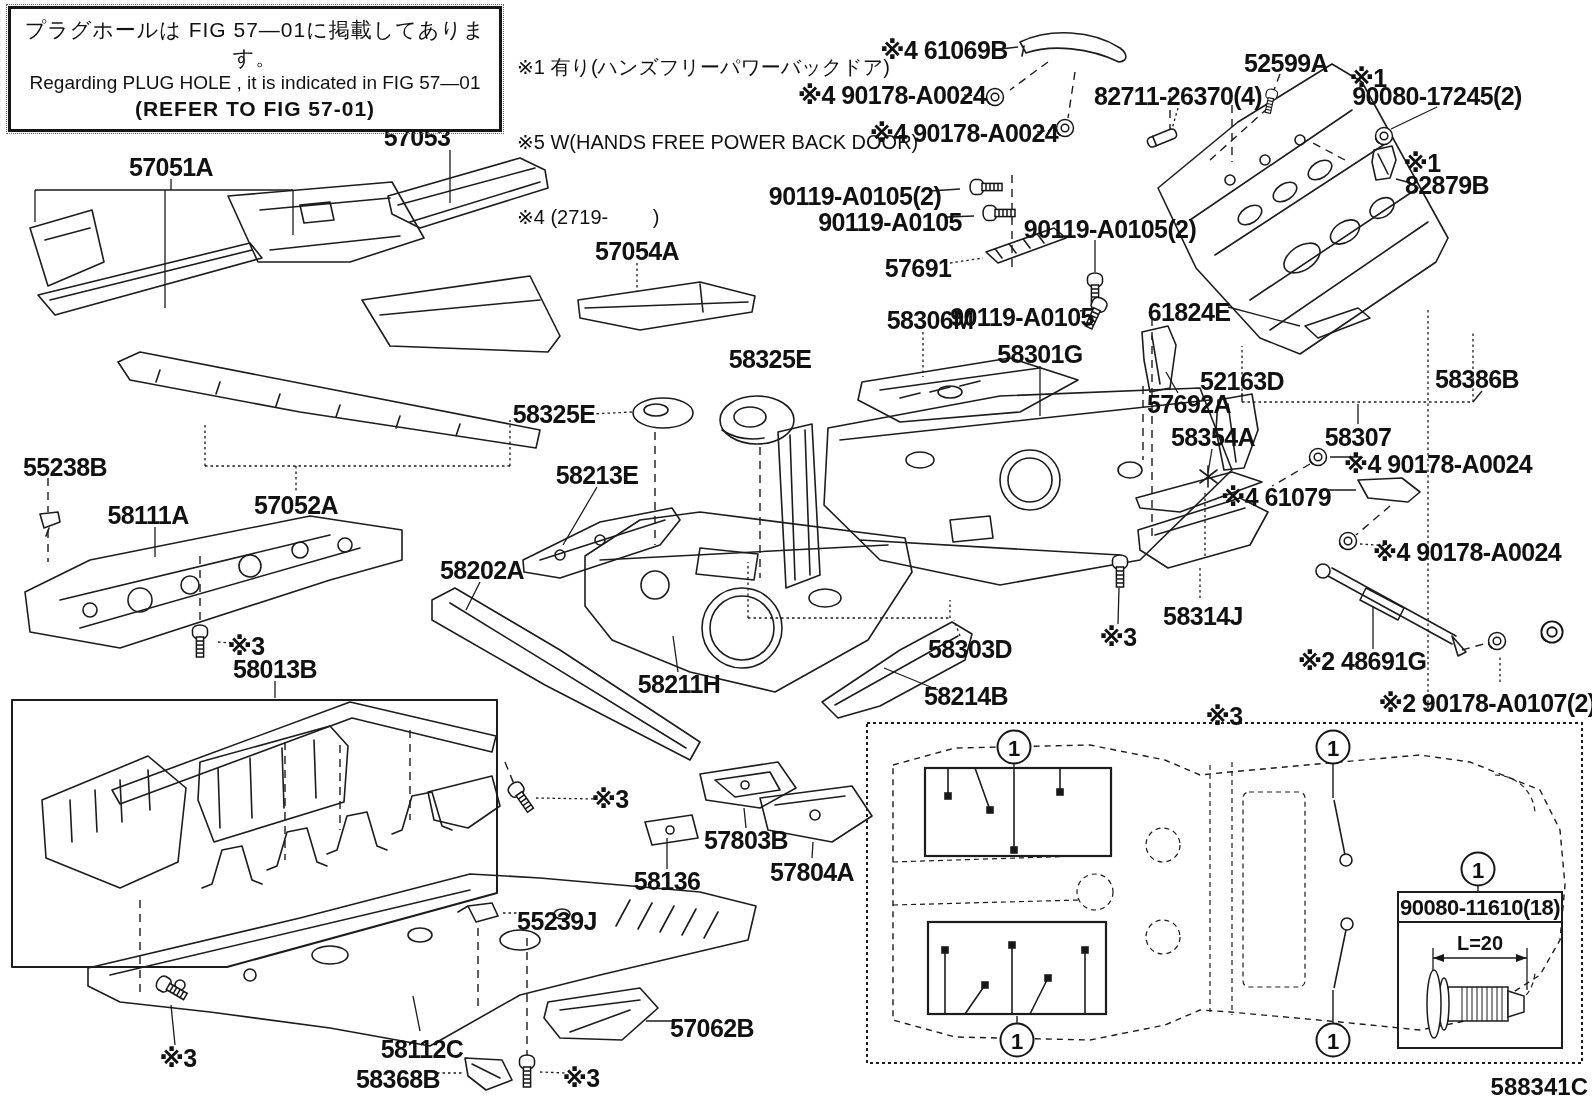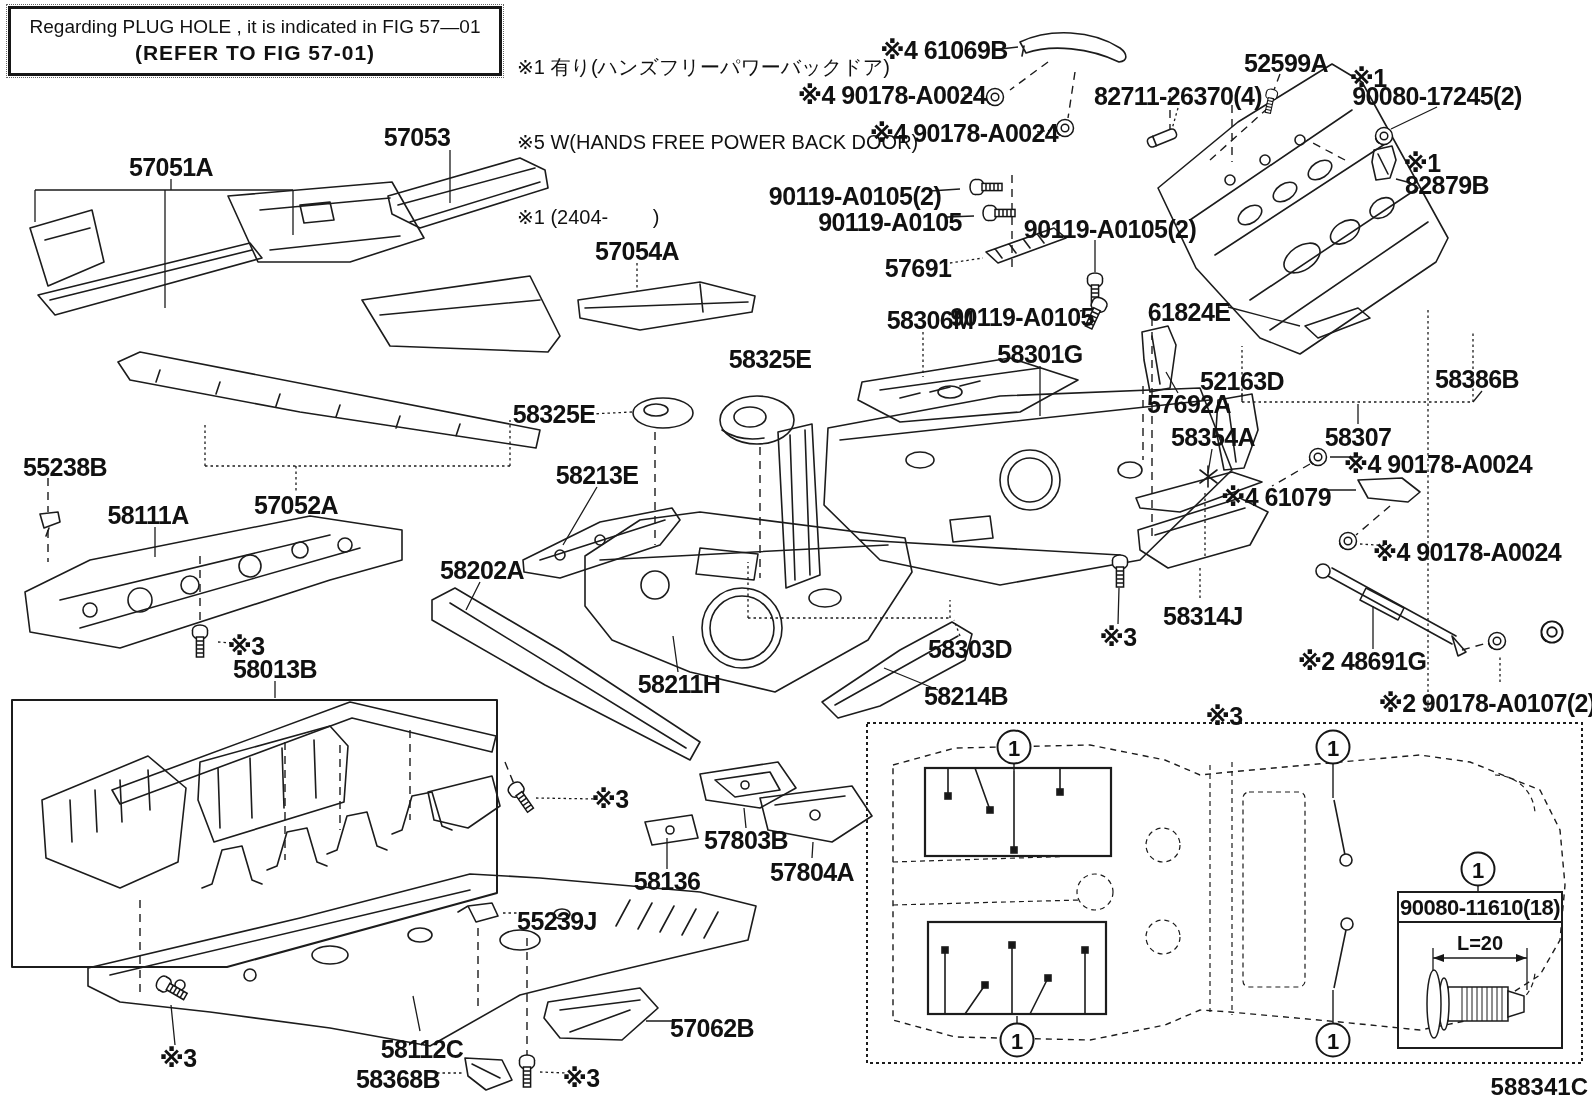--- a/index.html
+++ b/index.html
@@ -409,23 +409,24 @@
         <text x="178" y="1058" text-anchor="middle" class="plabel" font-size="22">※3</text>
       </g>
 
   <text class="code" x="1588" y="1086" text-anchor="end">588341C</text>
 
   <text class="inset-title" x="1480" y="907" text-anchor="middle">90080-11610(18)</text>
   <text class="inset-dim" x="1480" y="943" text-anchor="middle">L=20</text>
 </svg>
 
 <div class="note-box">
+  <div class="nb1">プラグホールは FIG 57―01に掲載してあります。</div>
   <div class="nb2">Regarding  PLUG  HOLE , it is indicated in FIG  57―01</div>
   <div class="nb3">(REFER TO FIG 57-01)</div>
 </div>
 
 <div class="legend">
   <div>※1 有り(ハンズフリーパワーバックドア)</div>
   <div>※5 W(HANDS FREE POWER BACK DOOR)</div>
-  <div>※1 (2404-        )</div>
+  <div>※4 (2719-        )</div>
 </div>
 
 </div>
 
 </body></html>

